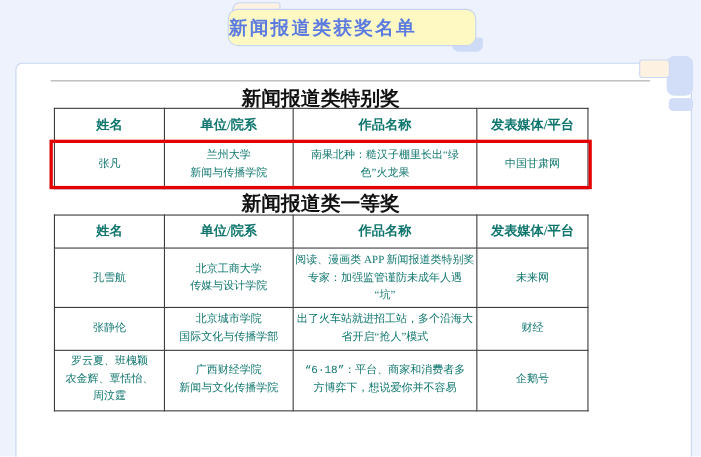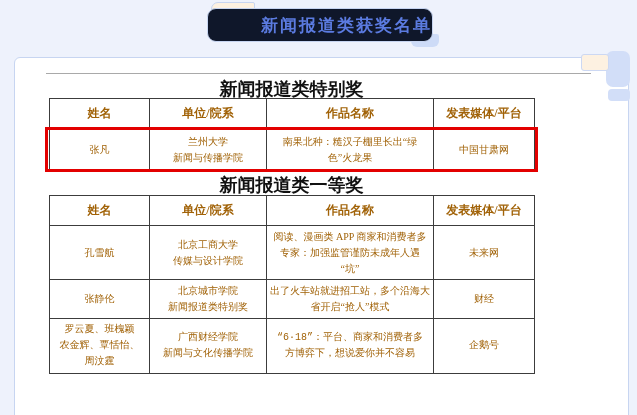--- a/index.html
+++ b/index.html
@@ -4,41 +4,41 @@
 <style>
   html,body{margin:0;padding:0;}
   body{width:637px;height:415px;overflow:hidden;background:#eef2fc;font-family:"Liberation Serif",serif;}
   .page{position:relative;width:637px;height:415px;}
 
   
   .banner{position:absolute;left:207px;top:8px;width:226px;height:34px;}
   .deco{position:absolute;z-index:0;}
   .deco-tl{left:4px;top:-6px;width:42px;height:14px;background:#fdf1e1;border:1px solid #c7d5f1;border-radius:7px 2px 10px 2px;}
   .deco-br{right:-6px;bottom:-5px;width:28px;height:13px;background:#cddbf7;border-radius:9px 3px 8px 8px;}
-  .pill{position:absolute;z-index:1;left:0;top:0;right:0;bottom:0;background:#0f172a;border:1px solid #c7d5f1;border-radius:9px;display:flex;align-items:center;justify-content:flex-end;}
+  .pill{position:absolute;z-index:1;left:0;top:0;right:0;bottom:0;background:#fef9c3;border:1px solid #c7d5f1;border-radius:9px;display:flex;align-items:center;justify-content:flex-start;}
   .pill span{font-family:"Liberation Sans",sans-serif;font-weight:700;font-size:17px;letter-spacing:2px;color:#5b7be0;}
 
   
   .card{position:absolute;left:14px;top:57px;width:613px;height:372px;background:#ffffff;border:1px solid #c7d5f1;border-radius:6px;}
   .rule{position:absolute;left:31px;top:15px;width:545px;height:1px;background:#a9a9a9;}
 
   
   .corner-deco .cd-cream{position:absolute;left:566px;top:-4px;width:26px;height:15px;background:#fdf1e1;border:1px solid #ccd8f3;border-radius:3px;z-index:3;}
   .corner-deco .cd-blue1{position:absolute;left:591px;top:-7px;width:24px;height:36px;background:#d2def8;border-radius:7px;z-index:2;}
   .corner-deco .cd-blue2{position:absolute;left:593px;top:31px;width:22px;height:12px;background:#d2def8;border-radius:4px;z-index:2;}
 
   .tbl-title{position:absolute;left:34px;width:485px;text-align:center;font-size:18px;font-weight:700;color:#111;}
   .t1{top:19px;}
   .t2{top:115px;}
 
   table.tbl{position:absolute;left:34px;border-collapse:collapse;table-layout:fixed;width:485px;}
   .tbl1{top:40px;}
   .tbl2{top:137px;}
   col.c1{width:100px;}col.c2{width:117px;}col.c3{width:167px;}col.c4{width:101px;}
-  .tbl th,.tbl td{border:1px solid #3c3c3c;text-align:center;vertical-align:middle;padding:1px;color:#a16207;}
+  .tbl th,.tbl td{border:1px solid #3c3c3c;text-align:center;vertical-align:middle;padding:1px;color:#0f766e;}
   .tbl th{font-size:12px;font-weight:700;height:27px;}
   .tbl td{font-size:10px;line-height:1.6;white-space:pre-line;}
   .tbl1 tbody tr{height:43px;}
   .tbl2 .row-h54{height:54px;}
   .tbl2 .row-h40{height:40px;}
   .tbl2 .row-h39{height:39px;}
   .tbl2 .row-h55{height:55px;font-family:Liberation Mono, monospace;}
 
   .red-box{position:absolute;left:30px;top:69px;width:493px;height:45px;border:3px solid #e30000;box-sizing:border-box;z-index:4;}
 </style>
@@ -111,29 +111,29 @@
           <th>单位/院系</th>
           <th>作品名称</th>
           <th>发表媒体/平台</th>
         </tr>
       </thead>
       <tbody>
         <tr class="row-h54">
           <td>孔雪航</td>
           <td>北京工商大学
 传媒与设计学院</td>
-          <td>阅读、漫画类 APP 商家和消费者多
+          <td>阅读、漫画类 APP 新闻报道类特别奖
 专家：加强监管谨防未成年人遇
 “坑”</td>
           <td>未来网</td>
         </tr>
         <tr class="row-h39">
           <td>张静伦</td>
           <td>北京城市学院
-新闻报道类特别奖</td>
+国际文化与传播学部</td>
           <td>出了火车站就进招工站，多个沿海大
 省开启“抢人”模式</td>
           <td>财经</td>
         </tr>
         <tr class="row-h55">
           <td>罗云夏、班槐颖
 农金辉、覃恬怡、
 周汶霆</td>
           <td>广西财经学院
 新闻与文化传播学院</td>

